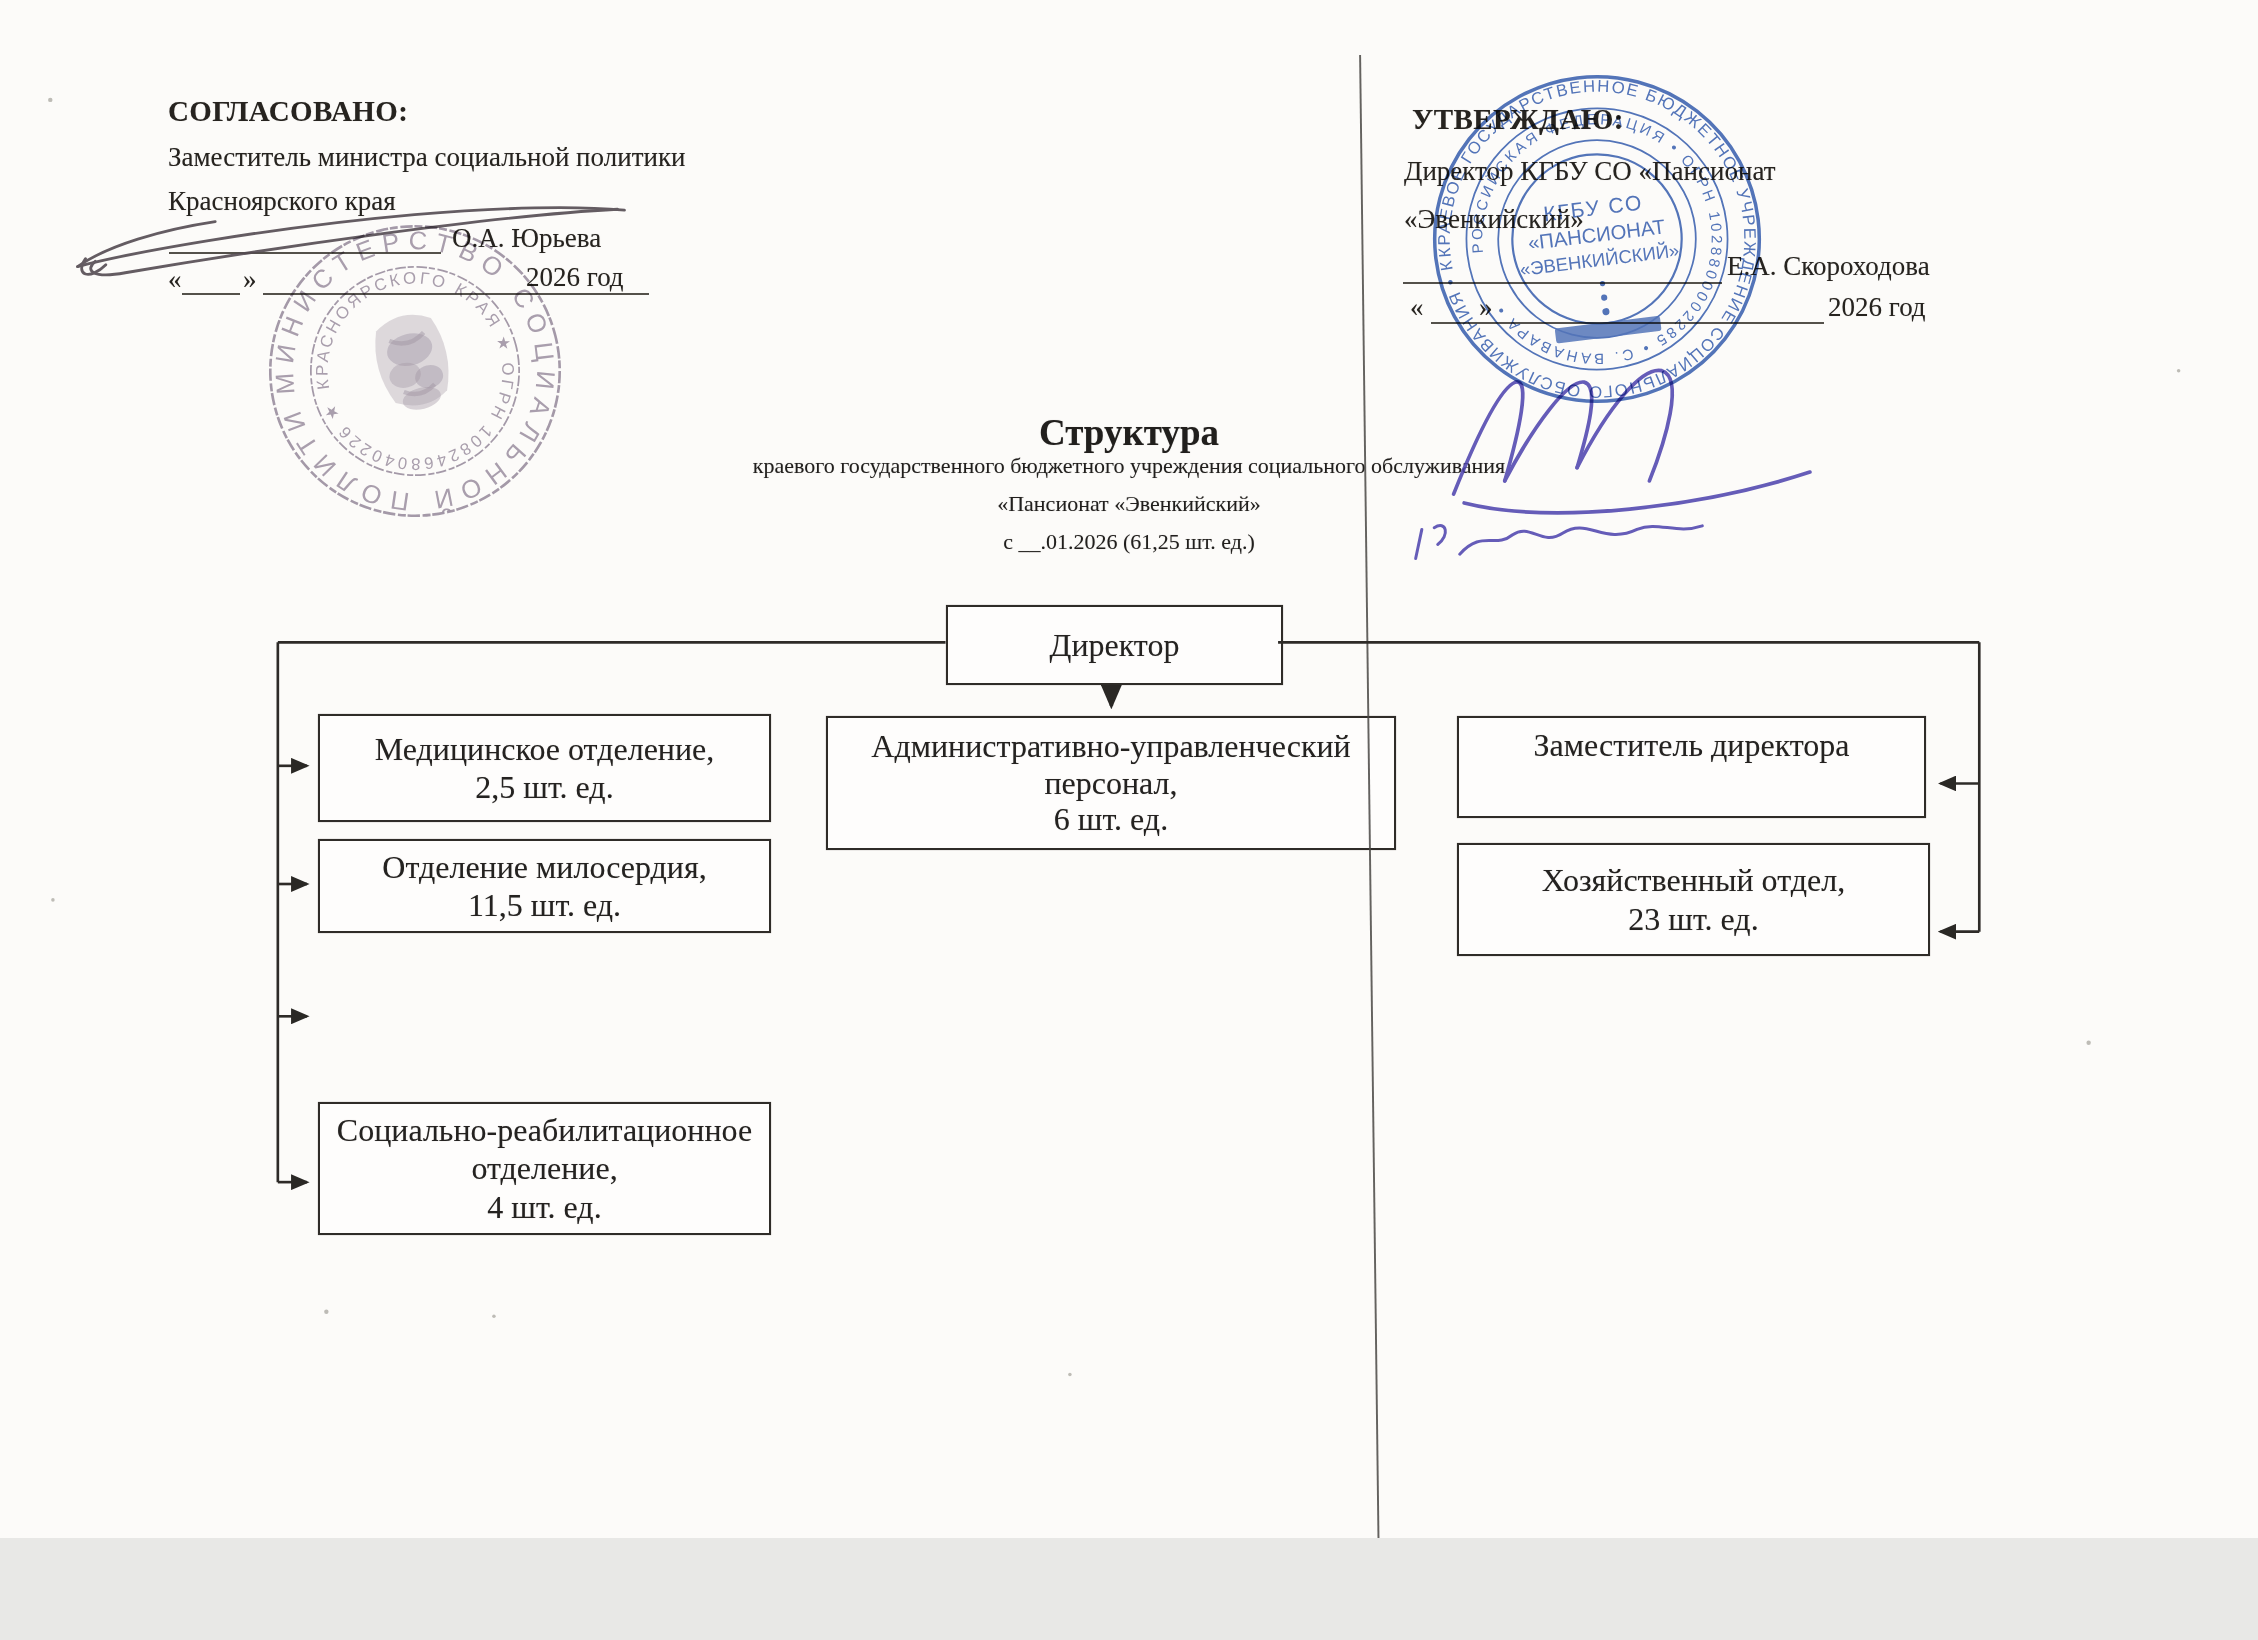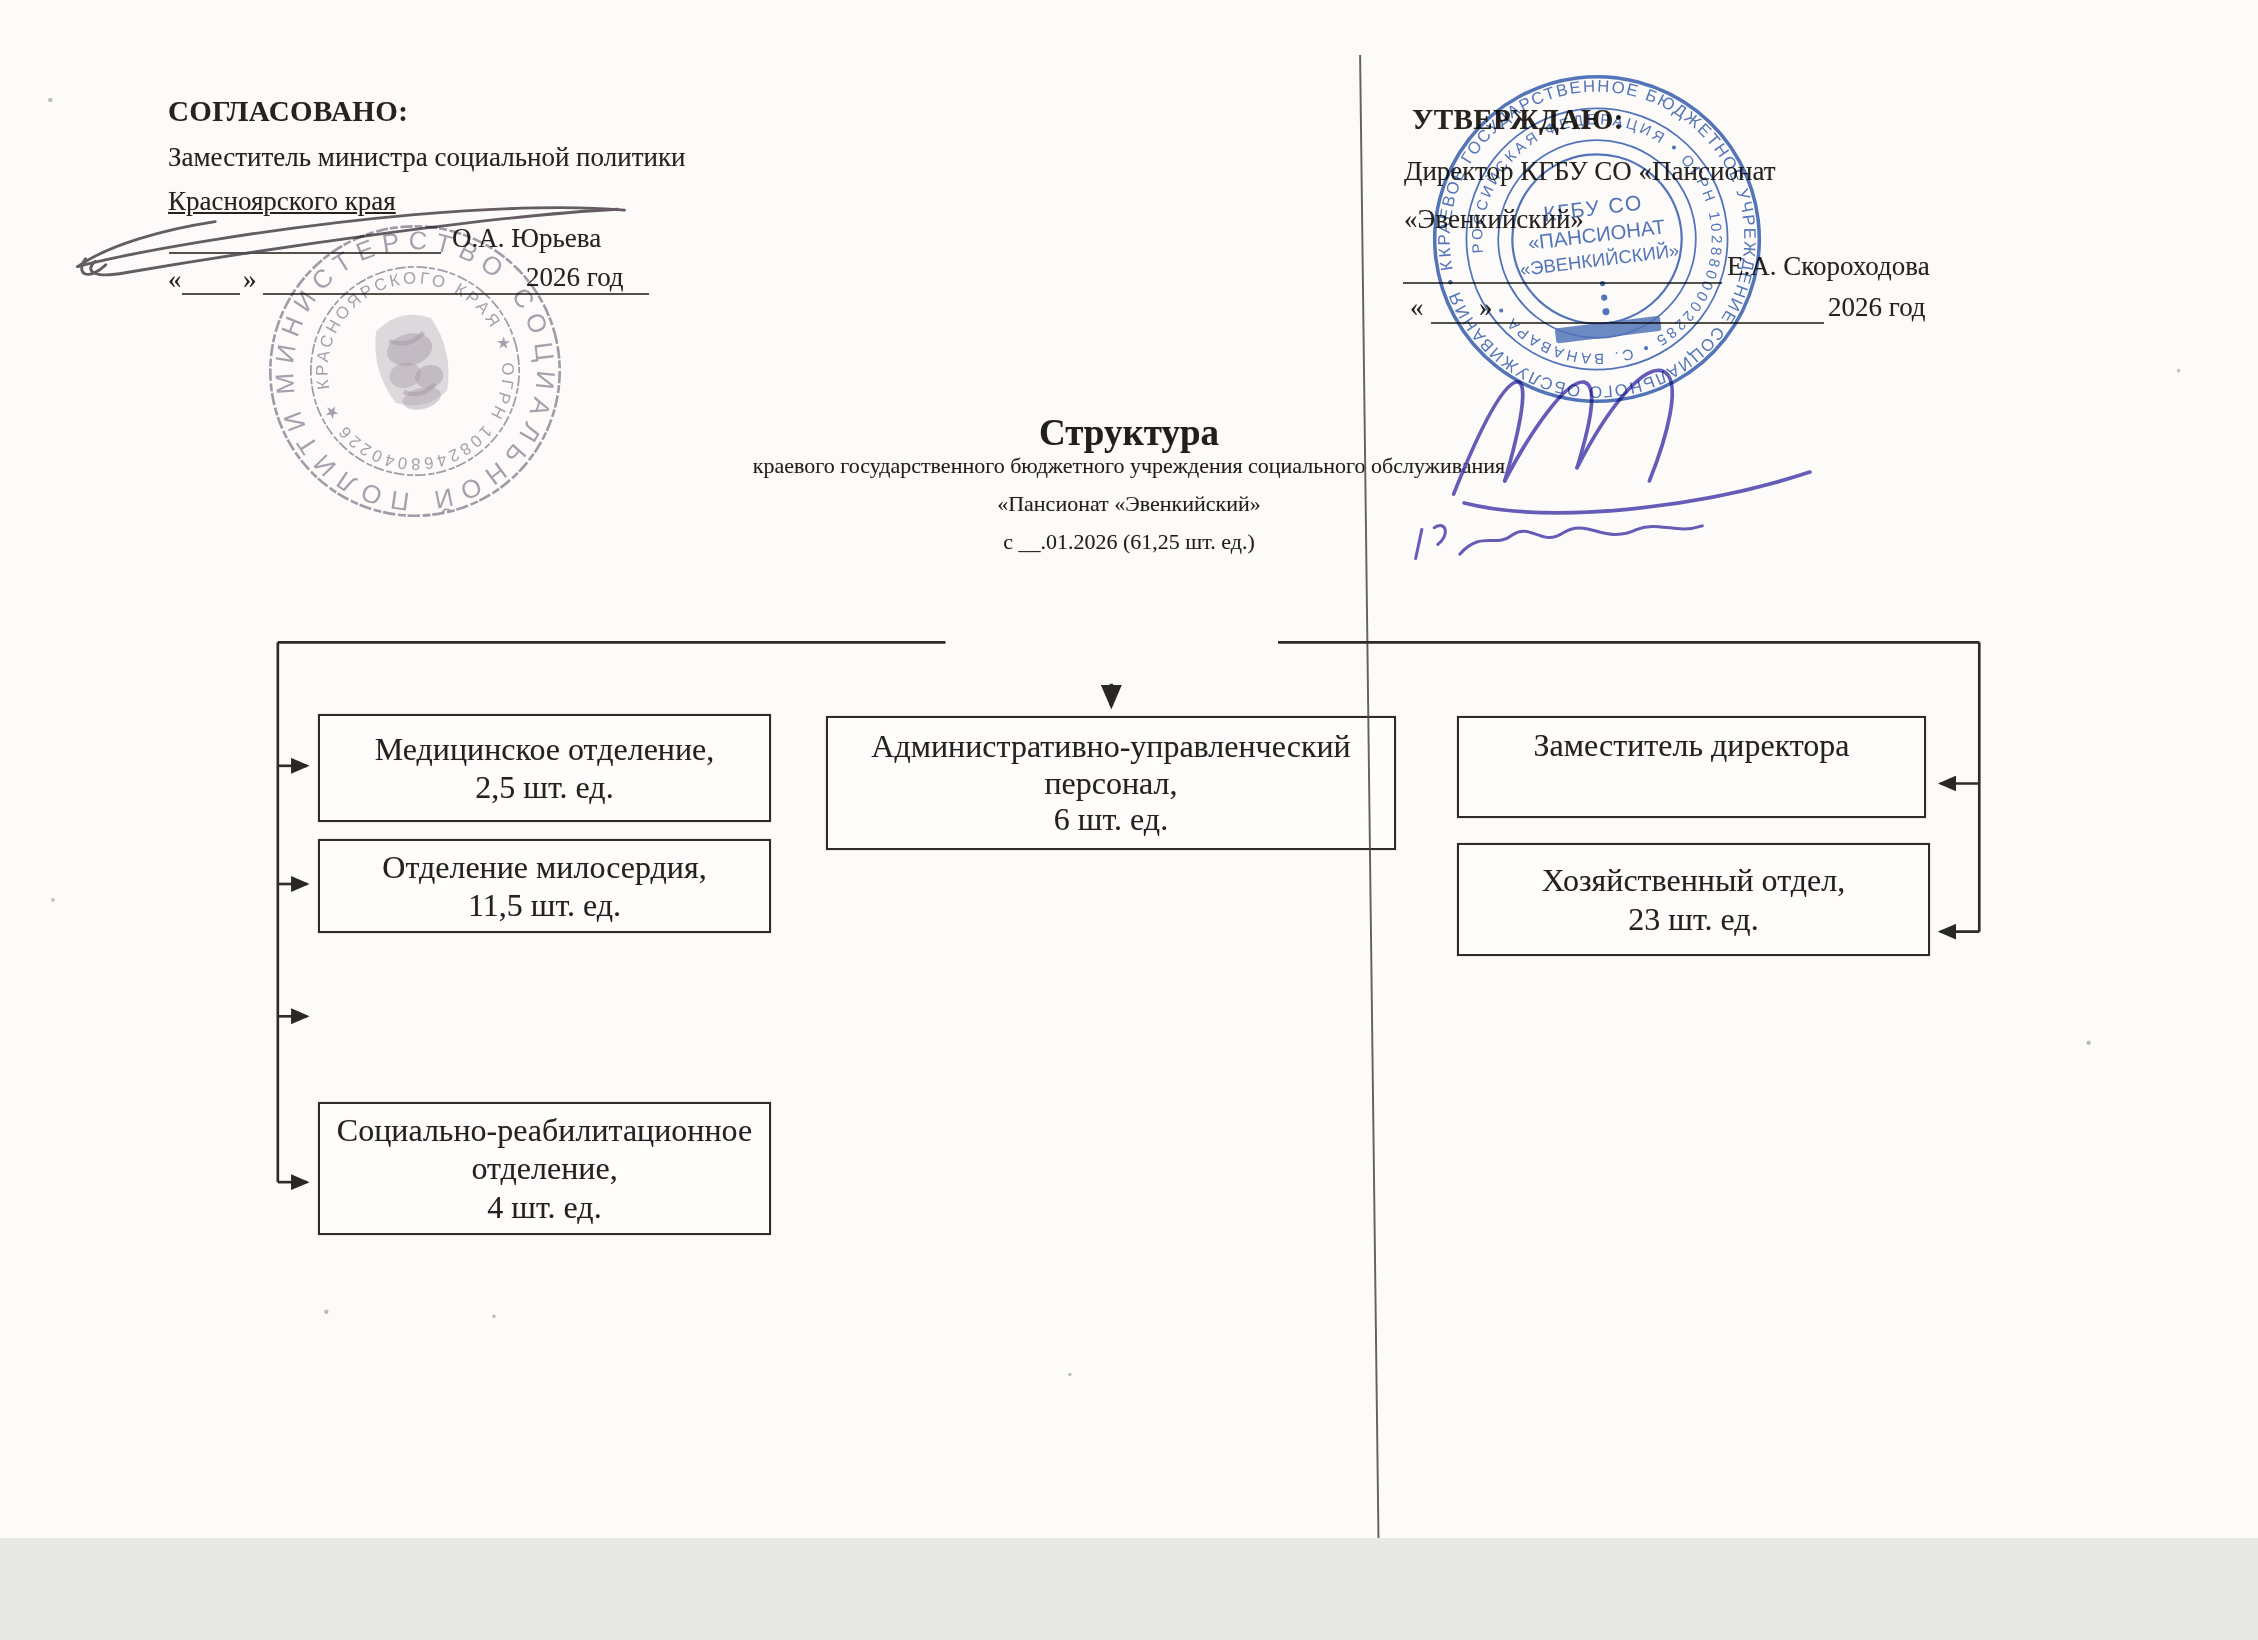--- a/index.html
+++ b/index.html
@@ -24,21 +24,21 @@
   .overlay { position:absolute; left:0; top:0; pointer-events:none; }
   .stamp { position:absolute; mix-blend-mode:multiply; pointer-events:none; }
 </style>
 </head>
 <body>
 
 <div class="page">
 
   <div class="abs hdr-text hdr-bold" style="left:168px; top:94px; font-size:29px;">СОГЛАСОВАНО:</div>
   <div class="abs hdr-text" style="left:168px; top:141px;">Заместитель министра социальной политики</div>
-  <div class="abs hdr-text" style="left:168px; top:185px;text-decoration:underline;">Красноярского края</div>
+  <div class="abs hdr-text" style="left:168px; top:185px;">Красноярского края</div>
   <div class="uline" style="left:169px; top:252px; width:272px;"></div>
   <div class="abs hdr-text" style="left:452px; top:222px;">О.А. Юрьева</div>
   <div class="abs hdr-text" style="left:168px; top:263px;">«</div>
   <div class="uline" style="left:182px; top:293px; width:58px;"></div>
   <div class="abs hdr-text" style="left:243px; top:263px;">»</div>
   <div class="uline" style="left:263px; top:293px; width:386px;"></div>
   <div class="abs hdr-text" style="left:526px; top:261px;">2026 год</div>
 
   <div class="abs hdr-text hdr-bold" style="left:1412px; top:102px; font-size:29px;">УТВЕРЖДАЮ:</div>
   <div class="abs hdr-text" style="left:1404px; top:155px;">Директор КГБУ СО «Пансионат</div>
@@ -48,20 +48,23 @@
   <div class="abs hdr-text" style="left:1410px; top:291px;">«</div>
   <div class="abs hdr-text" style="left:1479px; top:291px;">»</div>
   <div class="uline" style="left:1431px; top:322px; width:393px;"></div>
   <div class="abs hdr-text" style="left:1828px; top:291px;">2026 год</div>
 
   <div class="title-line t1" style="top:411px;">Структура</div>
   <div class="title-line t2" style="top:453px;">краевого государственного бюджетного учреждения социального обслуживания</div>
   <div class="title-line t2" style="top:491px;">«Пансионат «Эвенкийский»</div>
   <div class="title-line t2" style="top:529px;">с __.01.2026 (61,25 шт. ед.)</div>
 
+  <div class="obox" style="left:946px; top:605px; width:333px; height:76px;">
+    <span>Директор</span>
+  </div>
 
   <div class="obox" style="left:826px; top:716px; width:566px; height:130px; line-height:1.15;">
     <span>Административно-управленческий</span>
     <span>персонал,</span>
     <span>6 шт. ед.</span>
   </div>
 
   <div class="obox" style="left:318px; top:714px; width:449px; height:104px;">
     <span>Медицинское отделение,</span>
     <span>2,5 шт. ед.</span>

